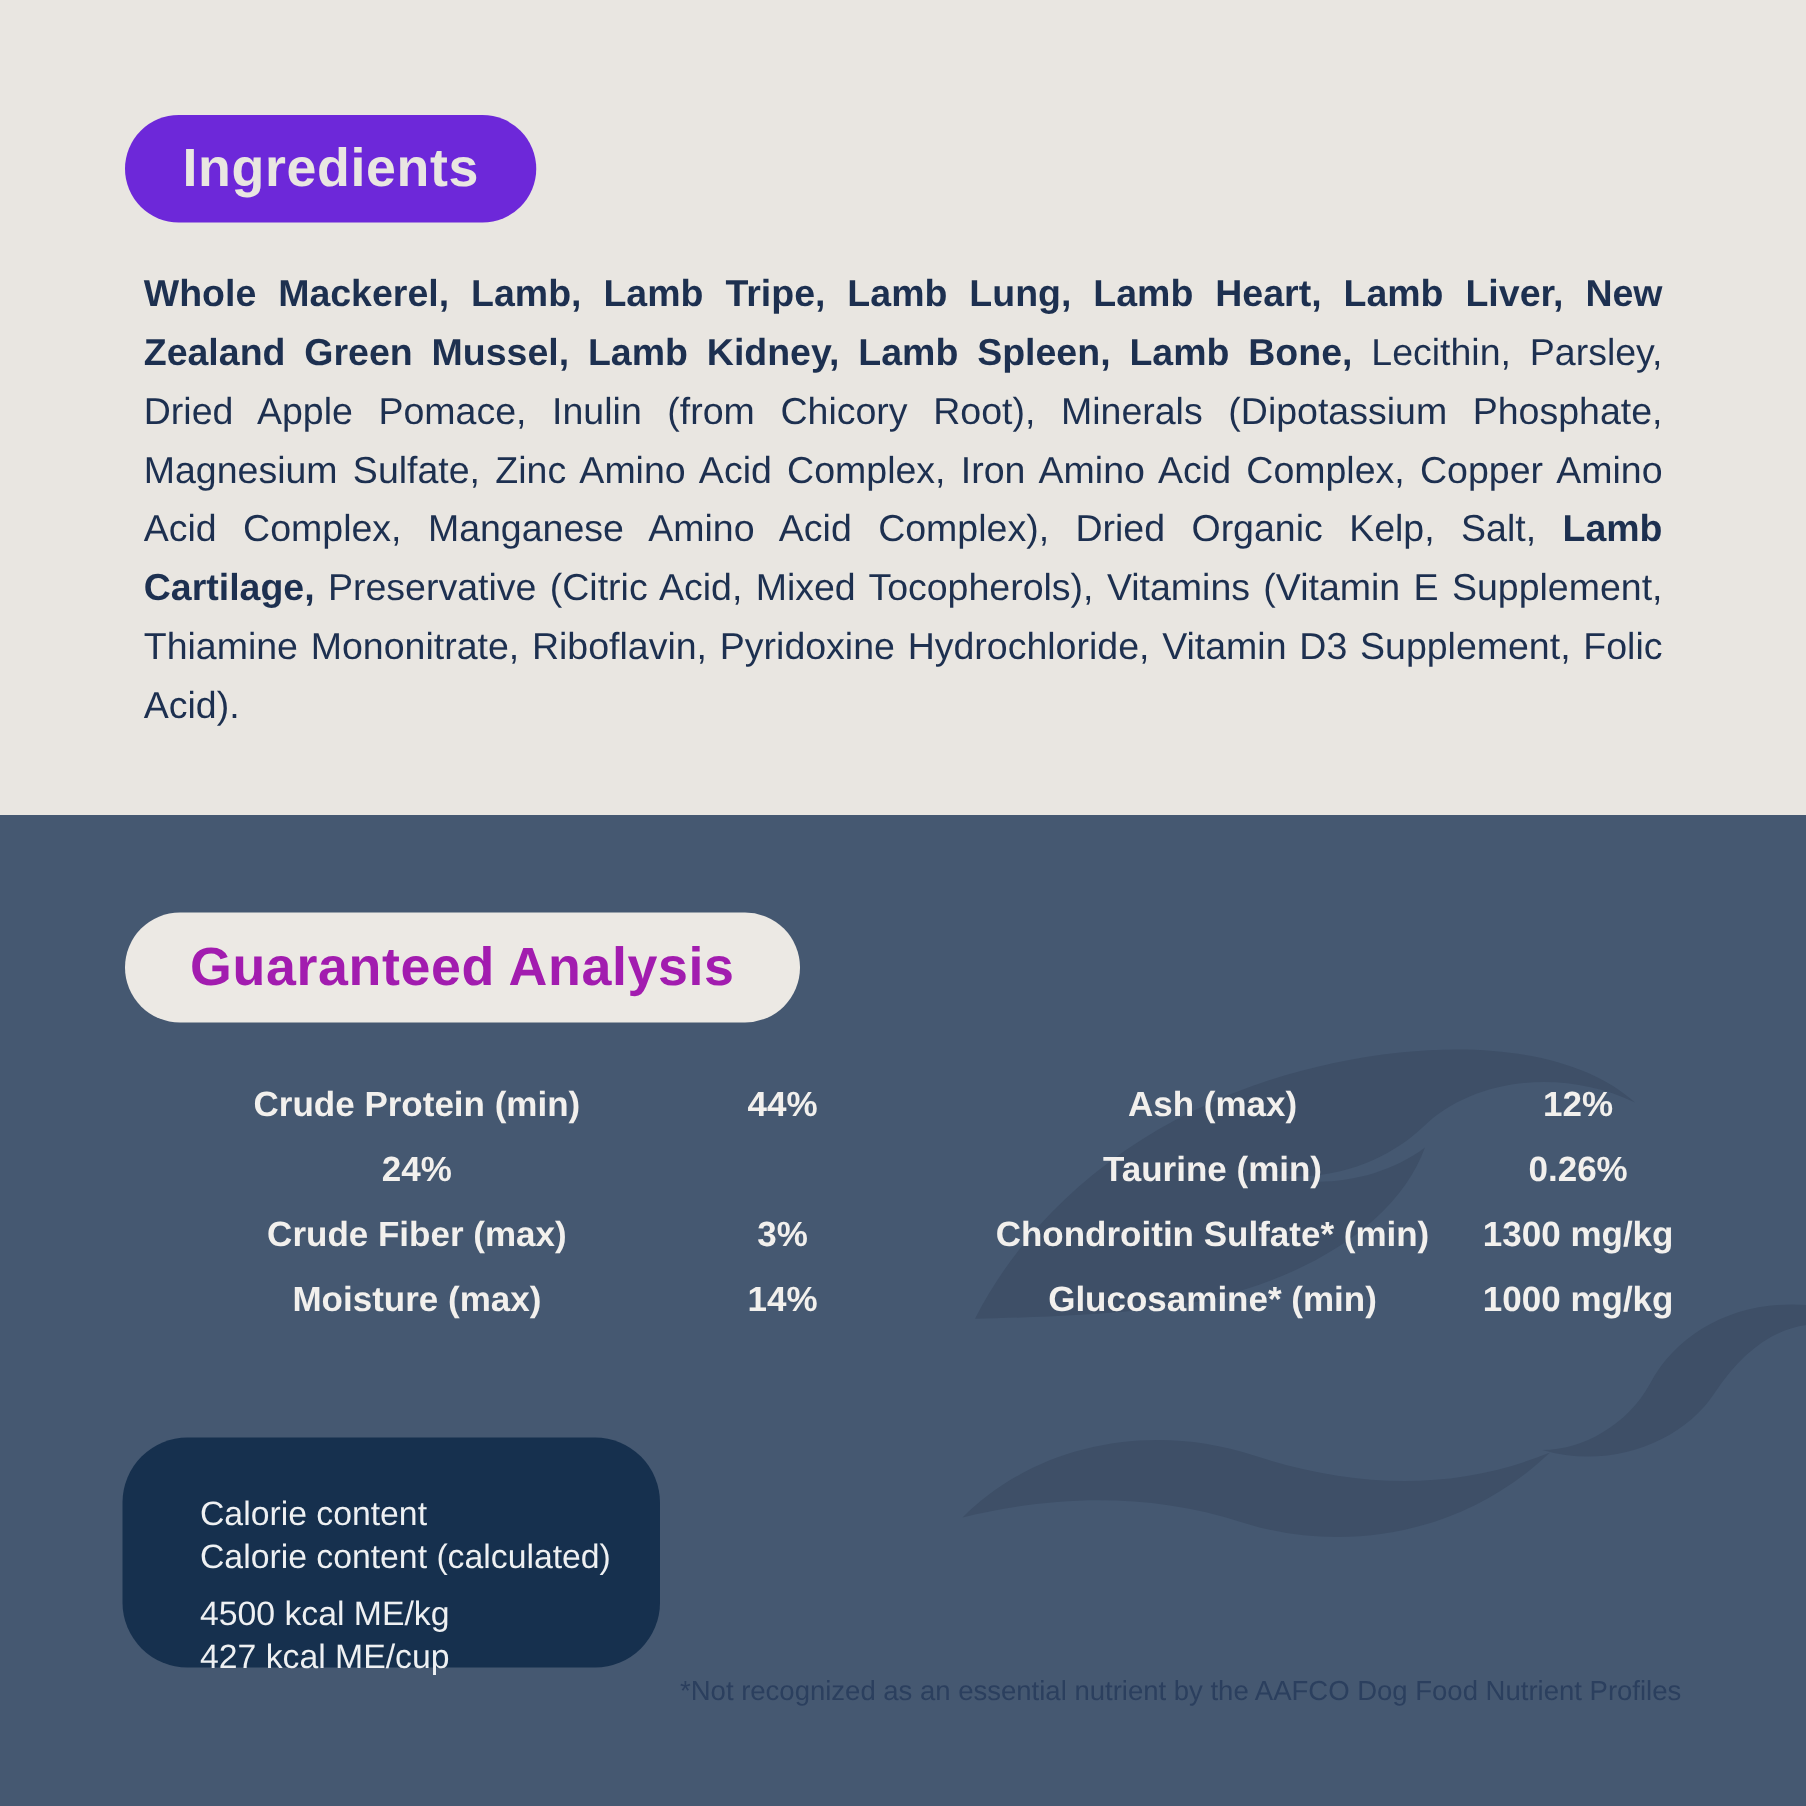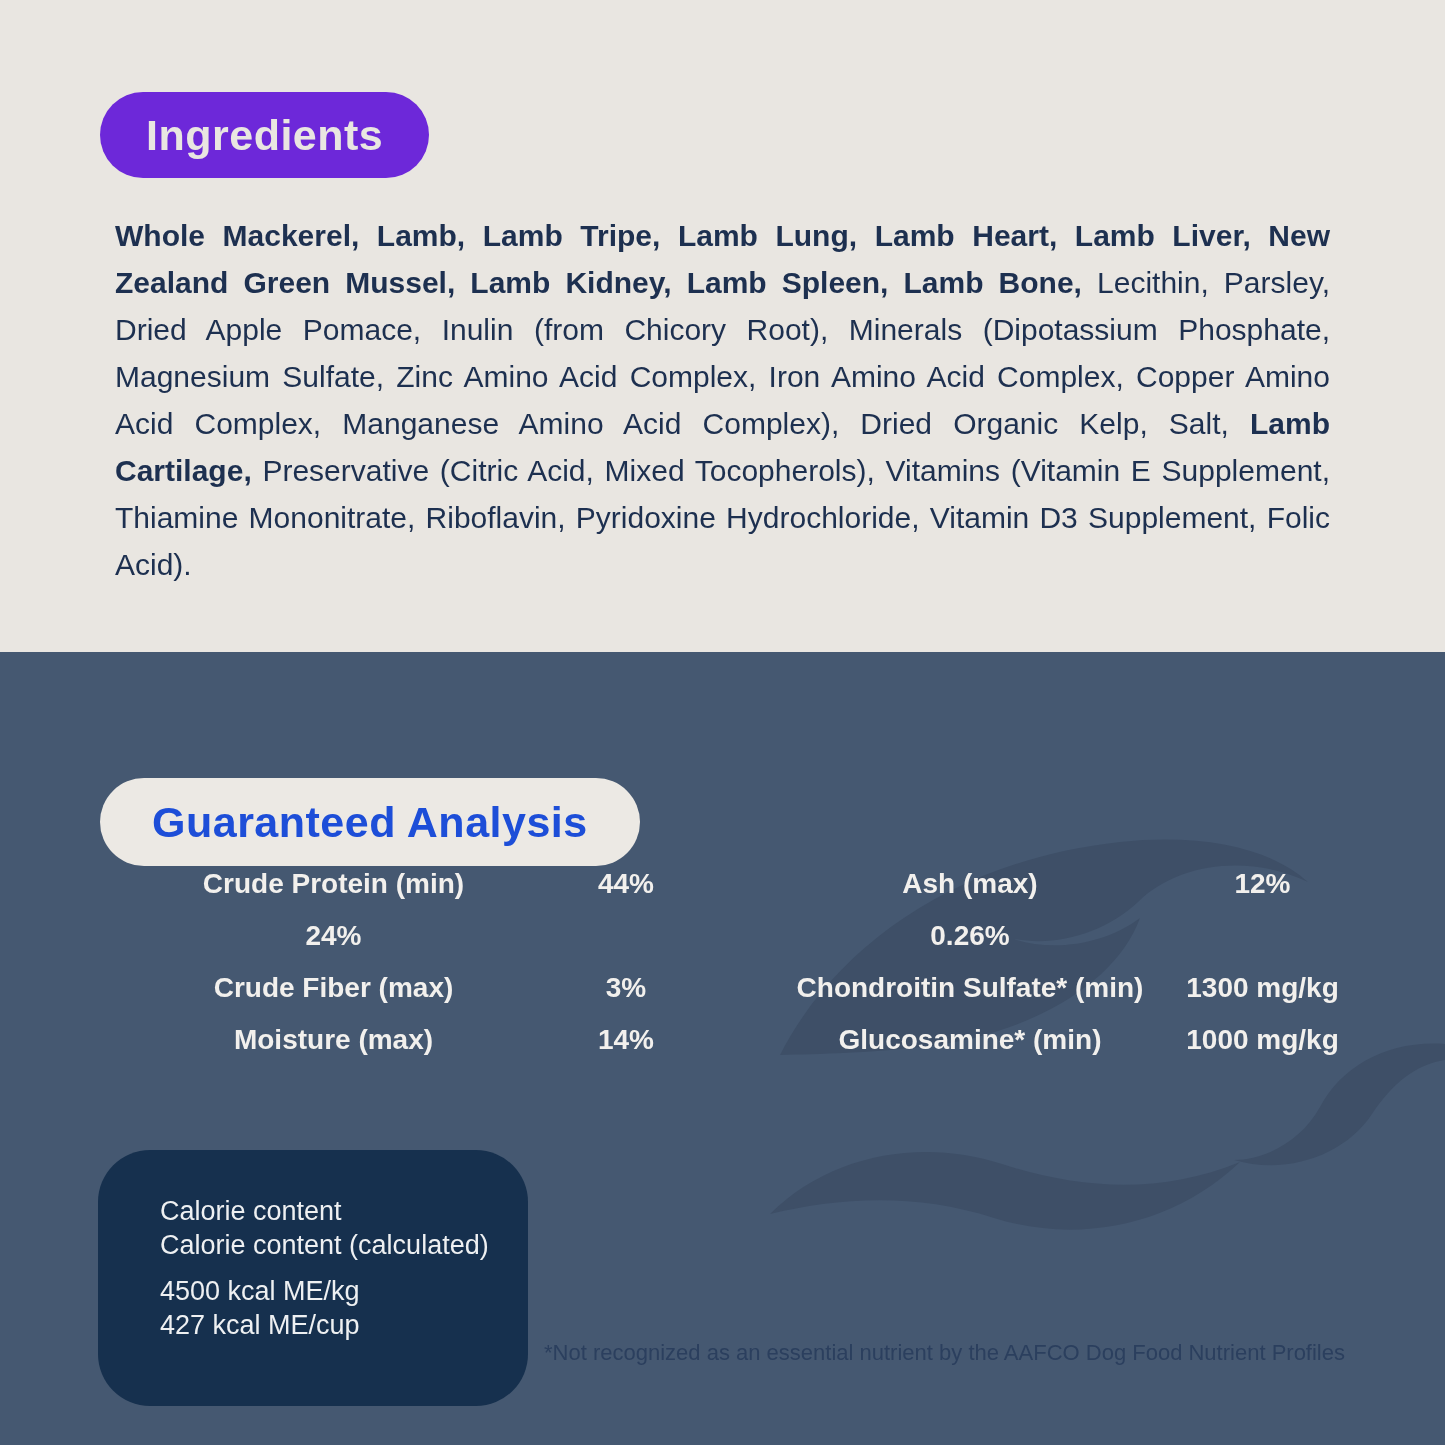--- a/index.html
+++ b/index.html
@@ -59,22 +59,21 @@
     position: absolute;
     left: 0; top: 0;
     width: 1445px; height: 793px;
     pointer-events: none;
   }
   .pill-light {
     left: 100px; top: 78px;
     height: 88px;
     padding: 0 52px;
     background: #ece9e4;
-    color: #1d4ed8;
-    margin-top: 48px;
+    color: #a21caf;
   }
   .analysis-grid {
     position: absolute;
     left: 115px; top: 206px;
     width: 1230px;
     display: flex;
     gap: 60px;
     color: #f2f0ed;
     text-align: center;
   }
@@ -86,21 +85,21 @@
     height: 52px;
     align-items: center;
     font-size: 28px;
     font-weight: 700;
   }
   .analysis-col.left  .analysis-row { grid-template-columns: 437px 1fr; }
   .analysis-col.right .analysis-row { grid-template-columns: 420px 1fr; }
   .calorie-box {
     position: absolute;
     left: 98px; top: 498px;
-    width: 430px; height: 256px;
+    width: 430px; height: 184px;
     border-radius: 52px;
     background: #16304e;
     color: #eef0f2;
   }
   .calorie-inner {
     position: absolute;
     left: 62px; top: 44px;
     font-size: 27px;
     line-height: 34px;
   }
@@ -171,20 +170,21 @@
           <span>Moisture (max)</span>
           <span>14%</span>
         </div>
       </div>
       <div class="analysis-col right">
         <div class="analysis-row">
           <span>Ash (max)</span>
           <span>12%</span>
         </div>
         <div class="analysis-row">
+          <span>Taurine (min)</span>
           <span>0.26%</span>
         </div>
         <div class="analysis-row">
           <span>Chondroitin Sulfate* (min)</span>
           <span>1300 mg/kg</span>
         </div>
         <div class="analysis-row">
           <span>Glucosamine* (min)</span>
           <span>1000 mg/kg</span>
         </div>

